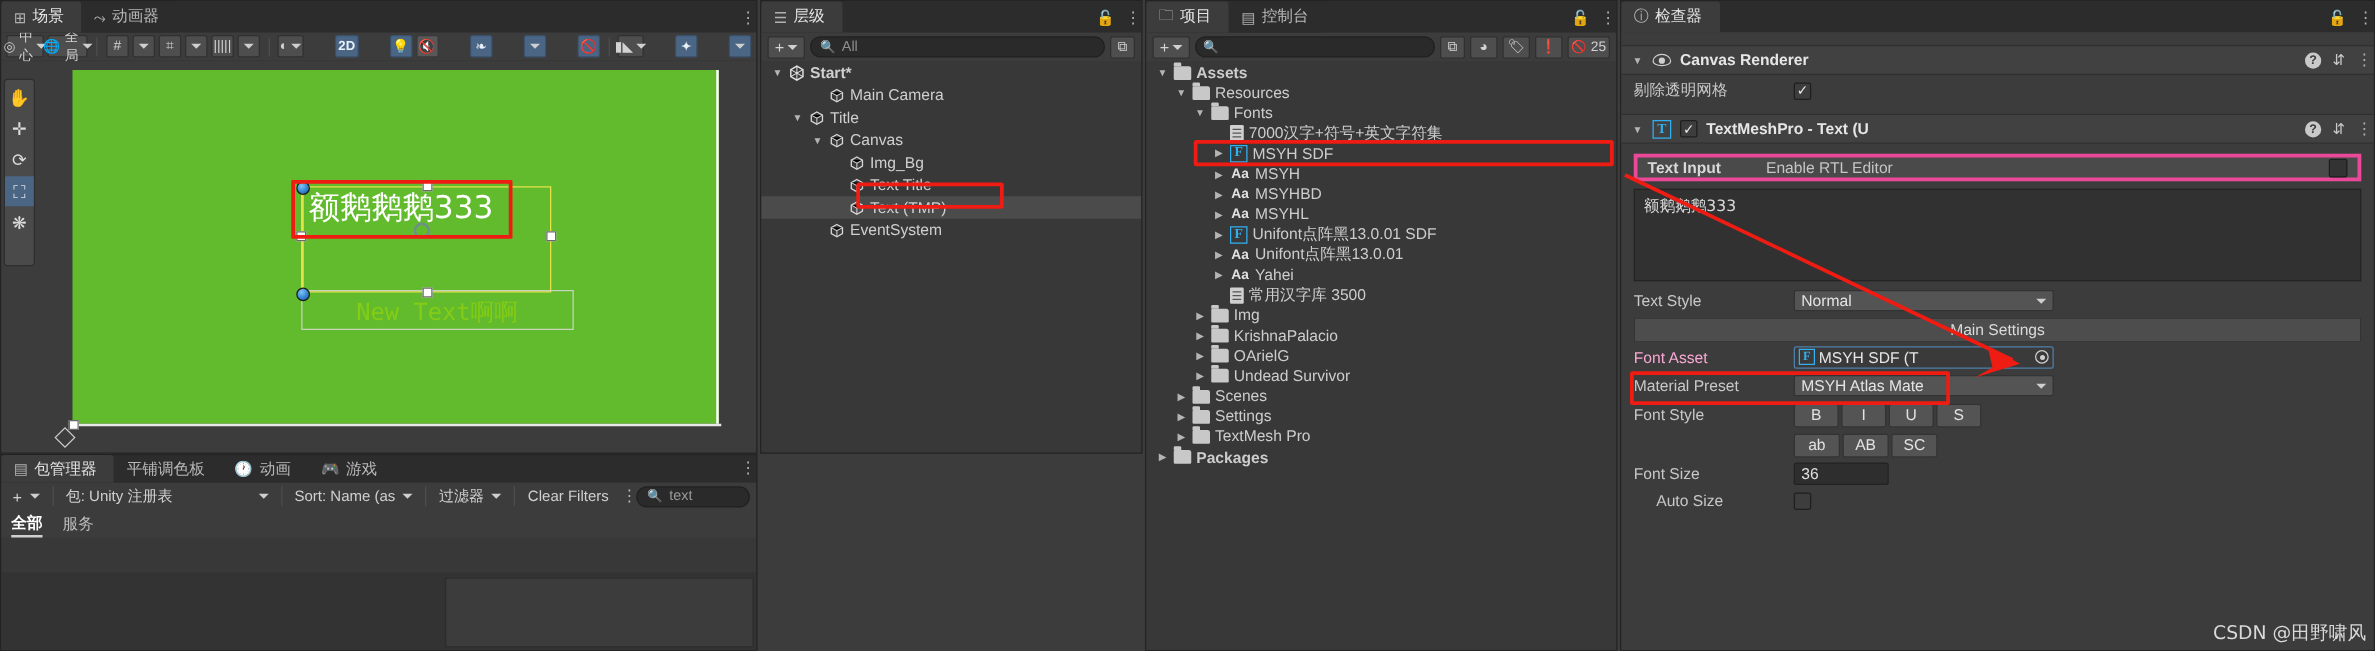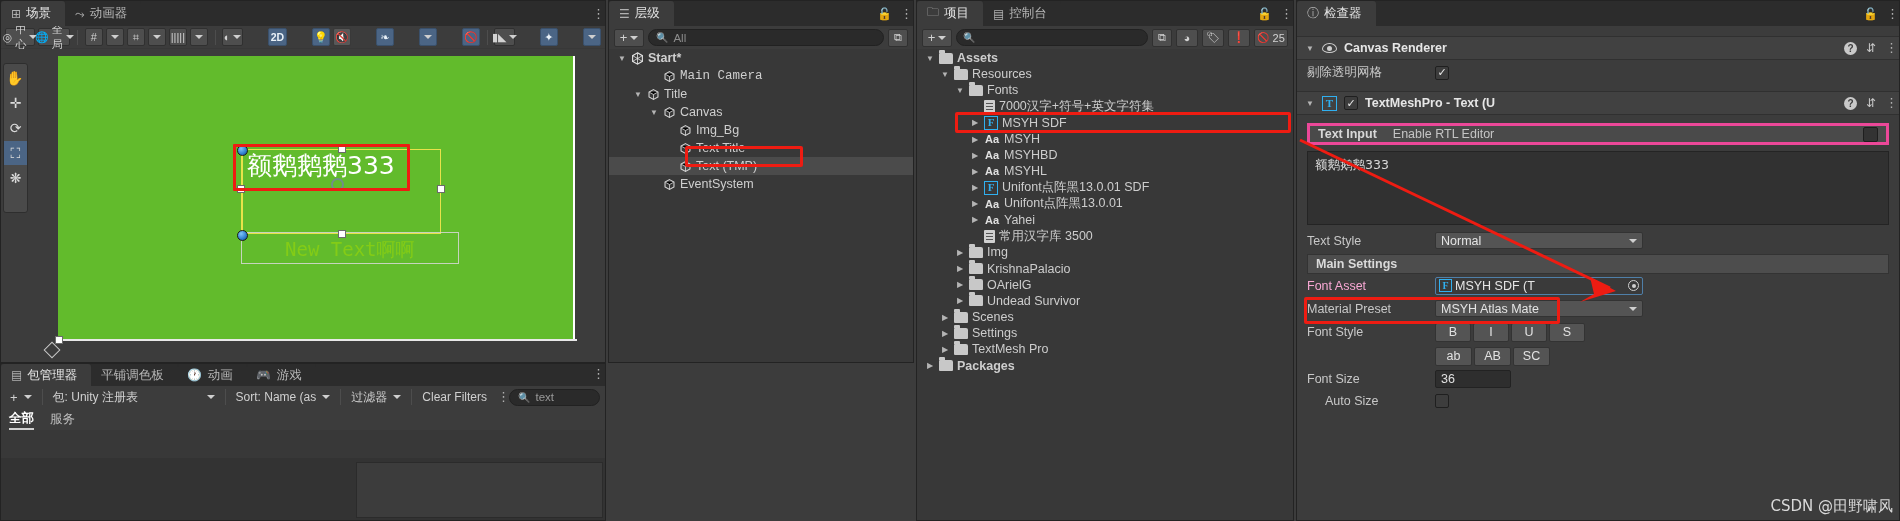--- a/index.html
+++ b/index.html
@@ -90,31 +90,31 @@
   .eye:after{content:"";position:absolute;left:4.2px;top:2px;width:5px;height:5px;border-radius:50%;background:#cfcfcf;}
   .chk{ width:14px;height:14px;background:#3d3d3d;border:1px solid #1f1f1f;border-radius:2px;
         display:inline-flex;align-items:center;justify-content:center;color:#e8e8e8;font-size:11px; }
   .trow2{ height:25px; display:flex; align-items:center; padding:0 10px; font-size:12.5px; }
   .lbl{ color:#c8c8c8; }
   .tmp-ico{ width:15px;height:15px;border:1px solid #30b0f0;color:#30b0f0;font-family:"Liberation Serif",serif;
             font-weight:bold;font-size:11px;display:inline-flex;align-items:center;justify-content:center; }
   .ti-header{ margin:8px 10px 0 10px; height:22px; background:#4a4a4a; border:3px solid #ec4899;
               display:flex; align-items:center; padding:0 8px; }
   .ti-header .t1{ font-weight:bold; color:#d8d8d8; font-size:12.5px; }
-  .ti-header .t2{ margin-left:16px; color:#c5c5c5; font-size:12.5px; }
+  .ti-header .t2{ margin-left:36px; color:#c5c5c5; font-size:12.5px; }
   .ti-header .box{ margin-left:auto; width:15px;height:15px;background:#333;border:1px solid #1e1e1e;border-radius:2px; }
   .ta{ margin:6px 10px 0 10px; height:74px; background:#313131; border:1px solid #242424; padding:5px 7px;
        color:#d9d9d9; font-size:12.5px; font-family:"DejaVu Sans","Liberation Sans",sans-serif; }
   .frow{ height:23px; display:flex; align-items:center; padding:0 10px; font-size:12.5px; }
   .frow .lbl{ width:128px; color:#c8c8c8; }
   .dd{ flex:1; max-width:208px; height:17px; background:#545454; border:1px solid #333; border-radius:2px;
        display:flex;align-items:center;padding:0 5px;color:#e4e4e4;font-size:12.5px; }
   .dd .caret{ margin-left:auto; }
   .sect{ margin:2px 10px 0 10px; height:20px; background:#4d4d4d; border:1px solid #333;
-         display:flex;align-items:center;padding:0 8px;font-weight:bold;color:#dadada;font-size:12.5px; }
+         display:flex;align-items:center;padding:0 8px;font-weight:normal;color:#dadada;font-size:12.5px;justify-content:center; }
   .objfield{ flex:1; max-width:208px; height:18px; background:#3a3a3a; border:1px solid #4f7fa8; border-radius:2px;
              display:flex; align-items:center; gap:3px; padding:0 3px; color:#e6e6e6; font-size:12.5px; overflow:hidden; }
   .radio{ margin-left:auto; width:11px;height:11px;border-radius:50%;border:1.5px solid #cfcfcf;position:relative;flex:none;}
   .radio:after{content:"";position:absolute;left:2.5px;top:2.5px;width:4px;height:4px;border-radius:50%;background:#cfcfcf;}
   .styleset{ display:flex; gap:2px; }
   .sbtn{ width:36px;height:19px;background:#545454;border:1px solid #333;border-radius:2px;
          display:flex;align-items:center;justify-content:center;color:#e2e2e2;font-size:12.5px; }
   .sbtn.sm{ width:37px; }
   .numfield{ width:76px;height:18px;background:#2e2e2e;border:1px solid #222;border-radius:2px;
              display:flex;align-items:center;padding:0 5px;color:#e0e0e0;font-size:12.5px; }
@@ -294,21 +294,21 @@
     </div>
     <div class="tree" id="hier-tree">
         <div class="trow" style="padding-left: 8px;">
           <span class="arrow">▼</span>
           <span class="cube"><svg width="13" height="13" viewBox="0 0 16 16">
               <path d="M8 1L14 4.5v7L8 15 2 11.5v-7z" fill="none" stroke="#e4e4e4" stroke-width="1.4"></path>
               <path d="M8 1v14M2 4.5l12 7M14 4.5l-12 7" stroke="#e4e4e4" stroke-width="1"></path>
             </svg></span>
           <span style="font-weight: bold;">Start*</span>
         </div>
-        <div class="trow" style="padding-left: 40px; font-family: Liberation Mono, monospace;">
+        <div class="trow" style="padding-left: 40px;">
           <span class="arrow"></span>
           <span class="cube"><svg width="13" height="13" viewBox="0 0 16 16">
               <path d="M8 2l5.5 3v6L8 14 2.5 11V5z" fill="none" stroke="#d7d7d7" stroke-width="1.3"></path>
               <path d="M2.5 5L8 8l5.5-3M8 8v6" stroke="#d7d7d7" stroke-width="1"></path>
             </svg></span>
           <span>Main Camera</span>
         </div>
         <div class="trow" style="padding-left: 24px;">
           <span class="arrow">▼</span>
           <span class="cube"><svg width="13" height="13" viewBox="0 0 16 16">

